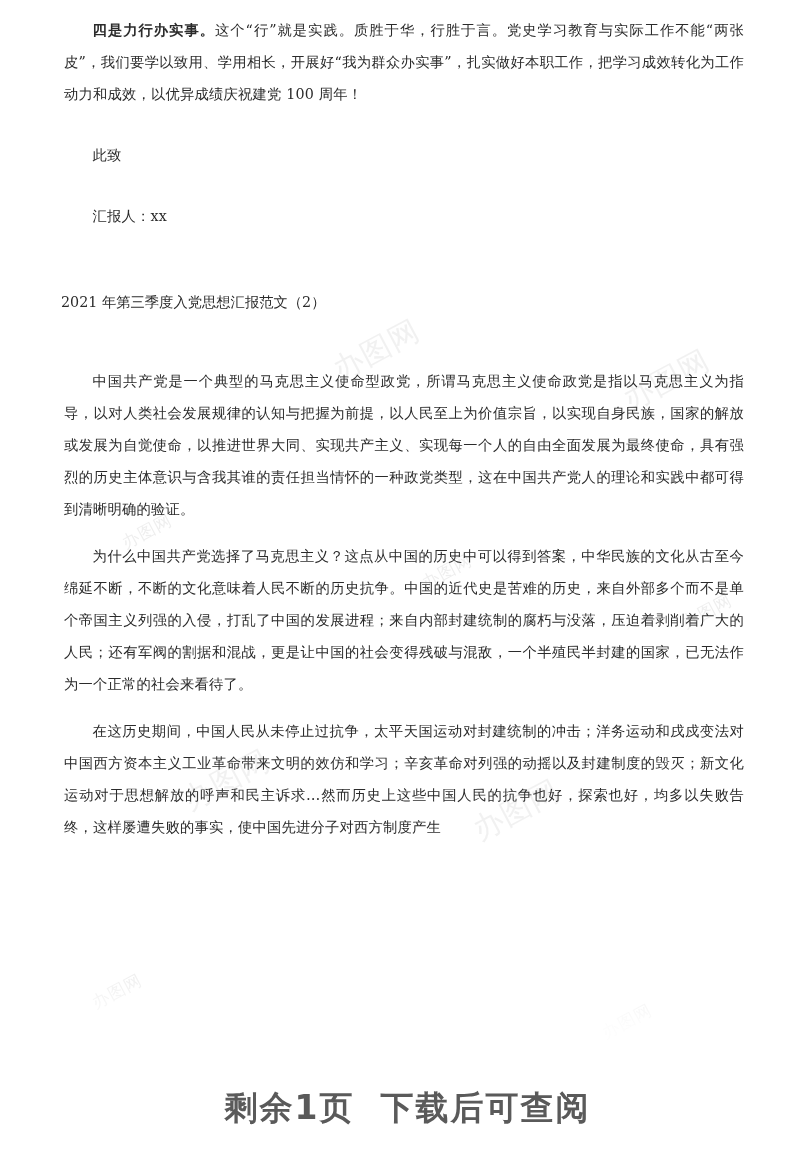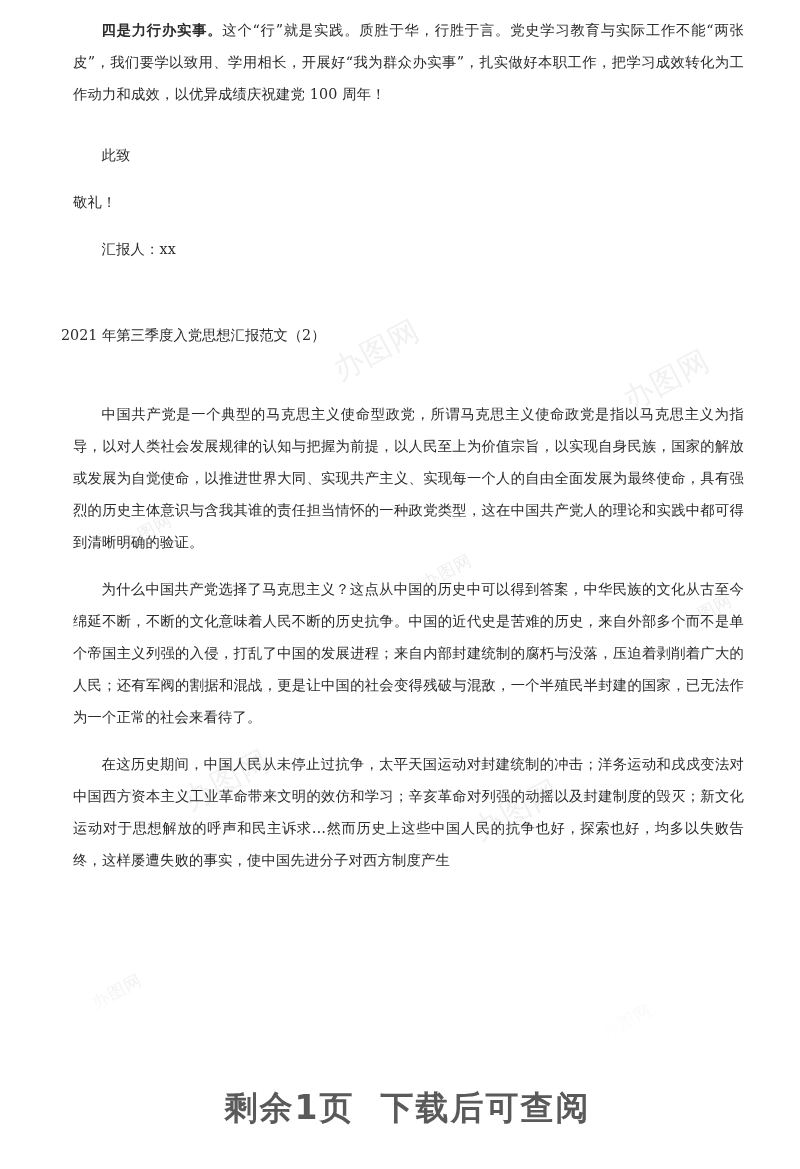--- a/index.html
+++ b/index.html
@@ -19,21 +19,21 @@
     position: absolute;
     inset: 0;
     padding: 14px 56px 0 56px;
     box-sizing: border-box;
   }
   .para {
     font-size: 14.3px;
     line-height: 32px;
     text-align: justify;
     text-justify: inter-ideograph;
-    margin: 0 0 1px 17px;
+    margin: 0 0 1px 8px;
     letter-spacing: 0.2px;
     color: #2b2b2b;
   }
   .indent {
     text-indent: 2em;
   }
   .bold-lead {
     font-weight: bold;
   }
   .spacer-sm { height: 14px; }
@@ -95,21 +95,20 @@
 
   <div class="spacer-sm"></div>
 
 
   <div class="spacer-sm"></div>
 
   <p class="para indent">此致</p>
 
   <div class="spacer-sm"></div>
 
-  <p class="para">敬礼！</p>
 
   <div class="spacer-sm"></div>
 
   <p class="para indent">汇报人：xx</p>
 
   <div class="spacer-sm"></div>
 
 
   <div class="spacer-lg"></div>
 

